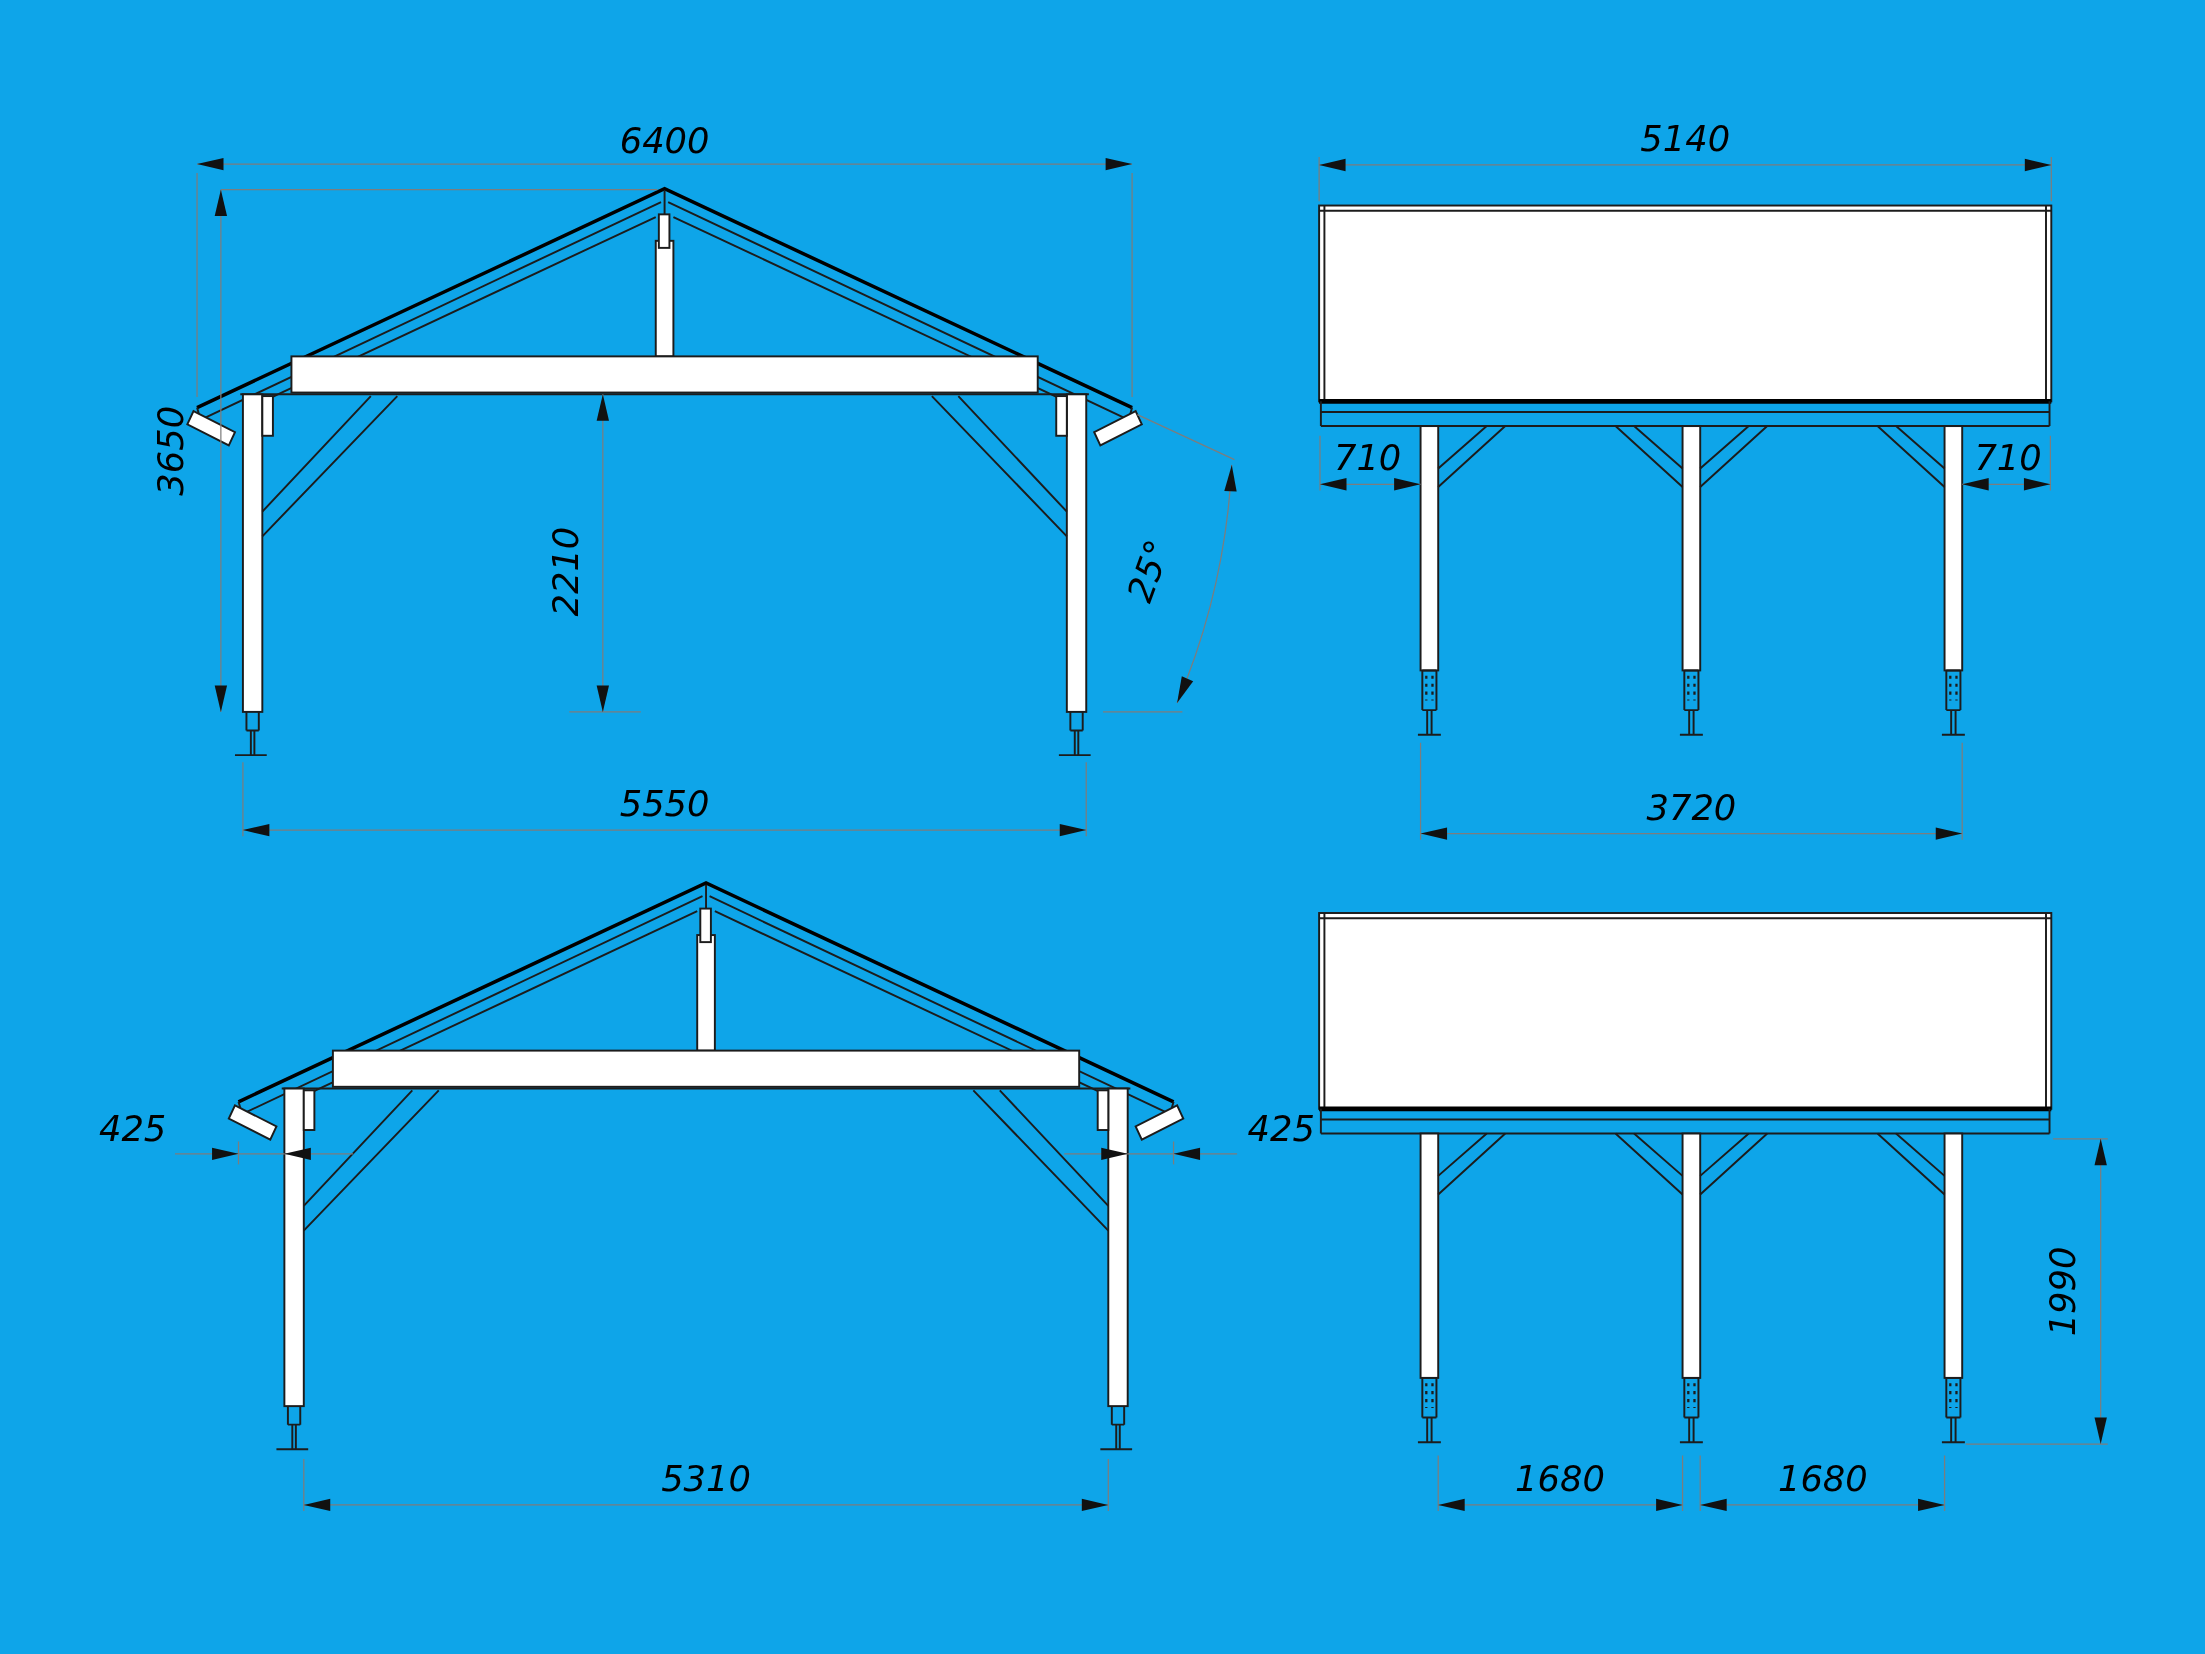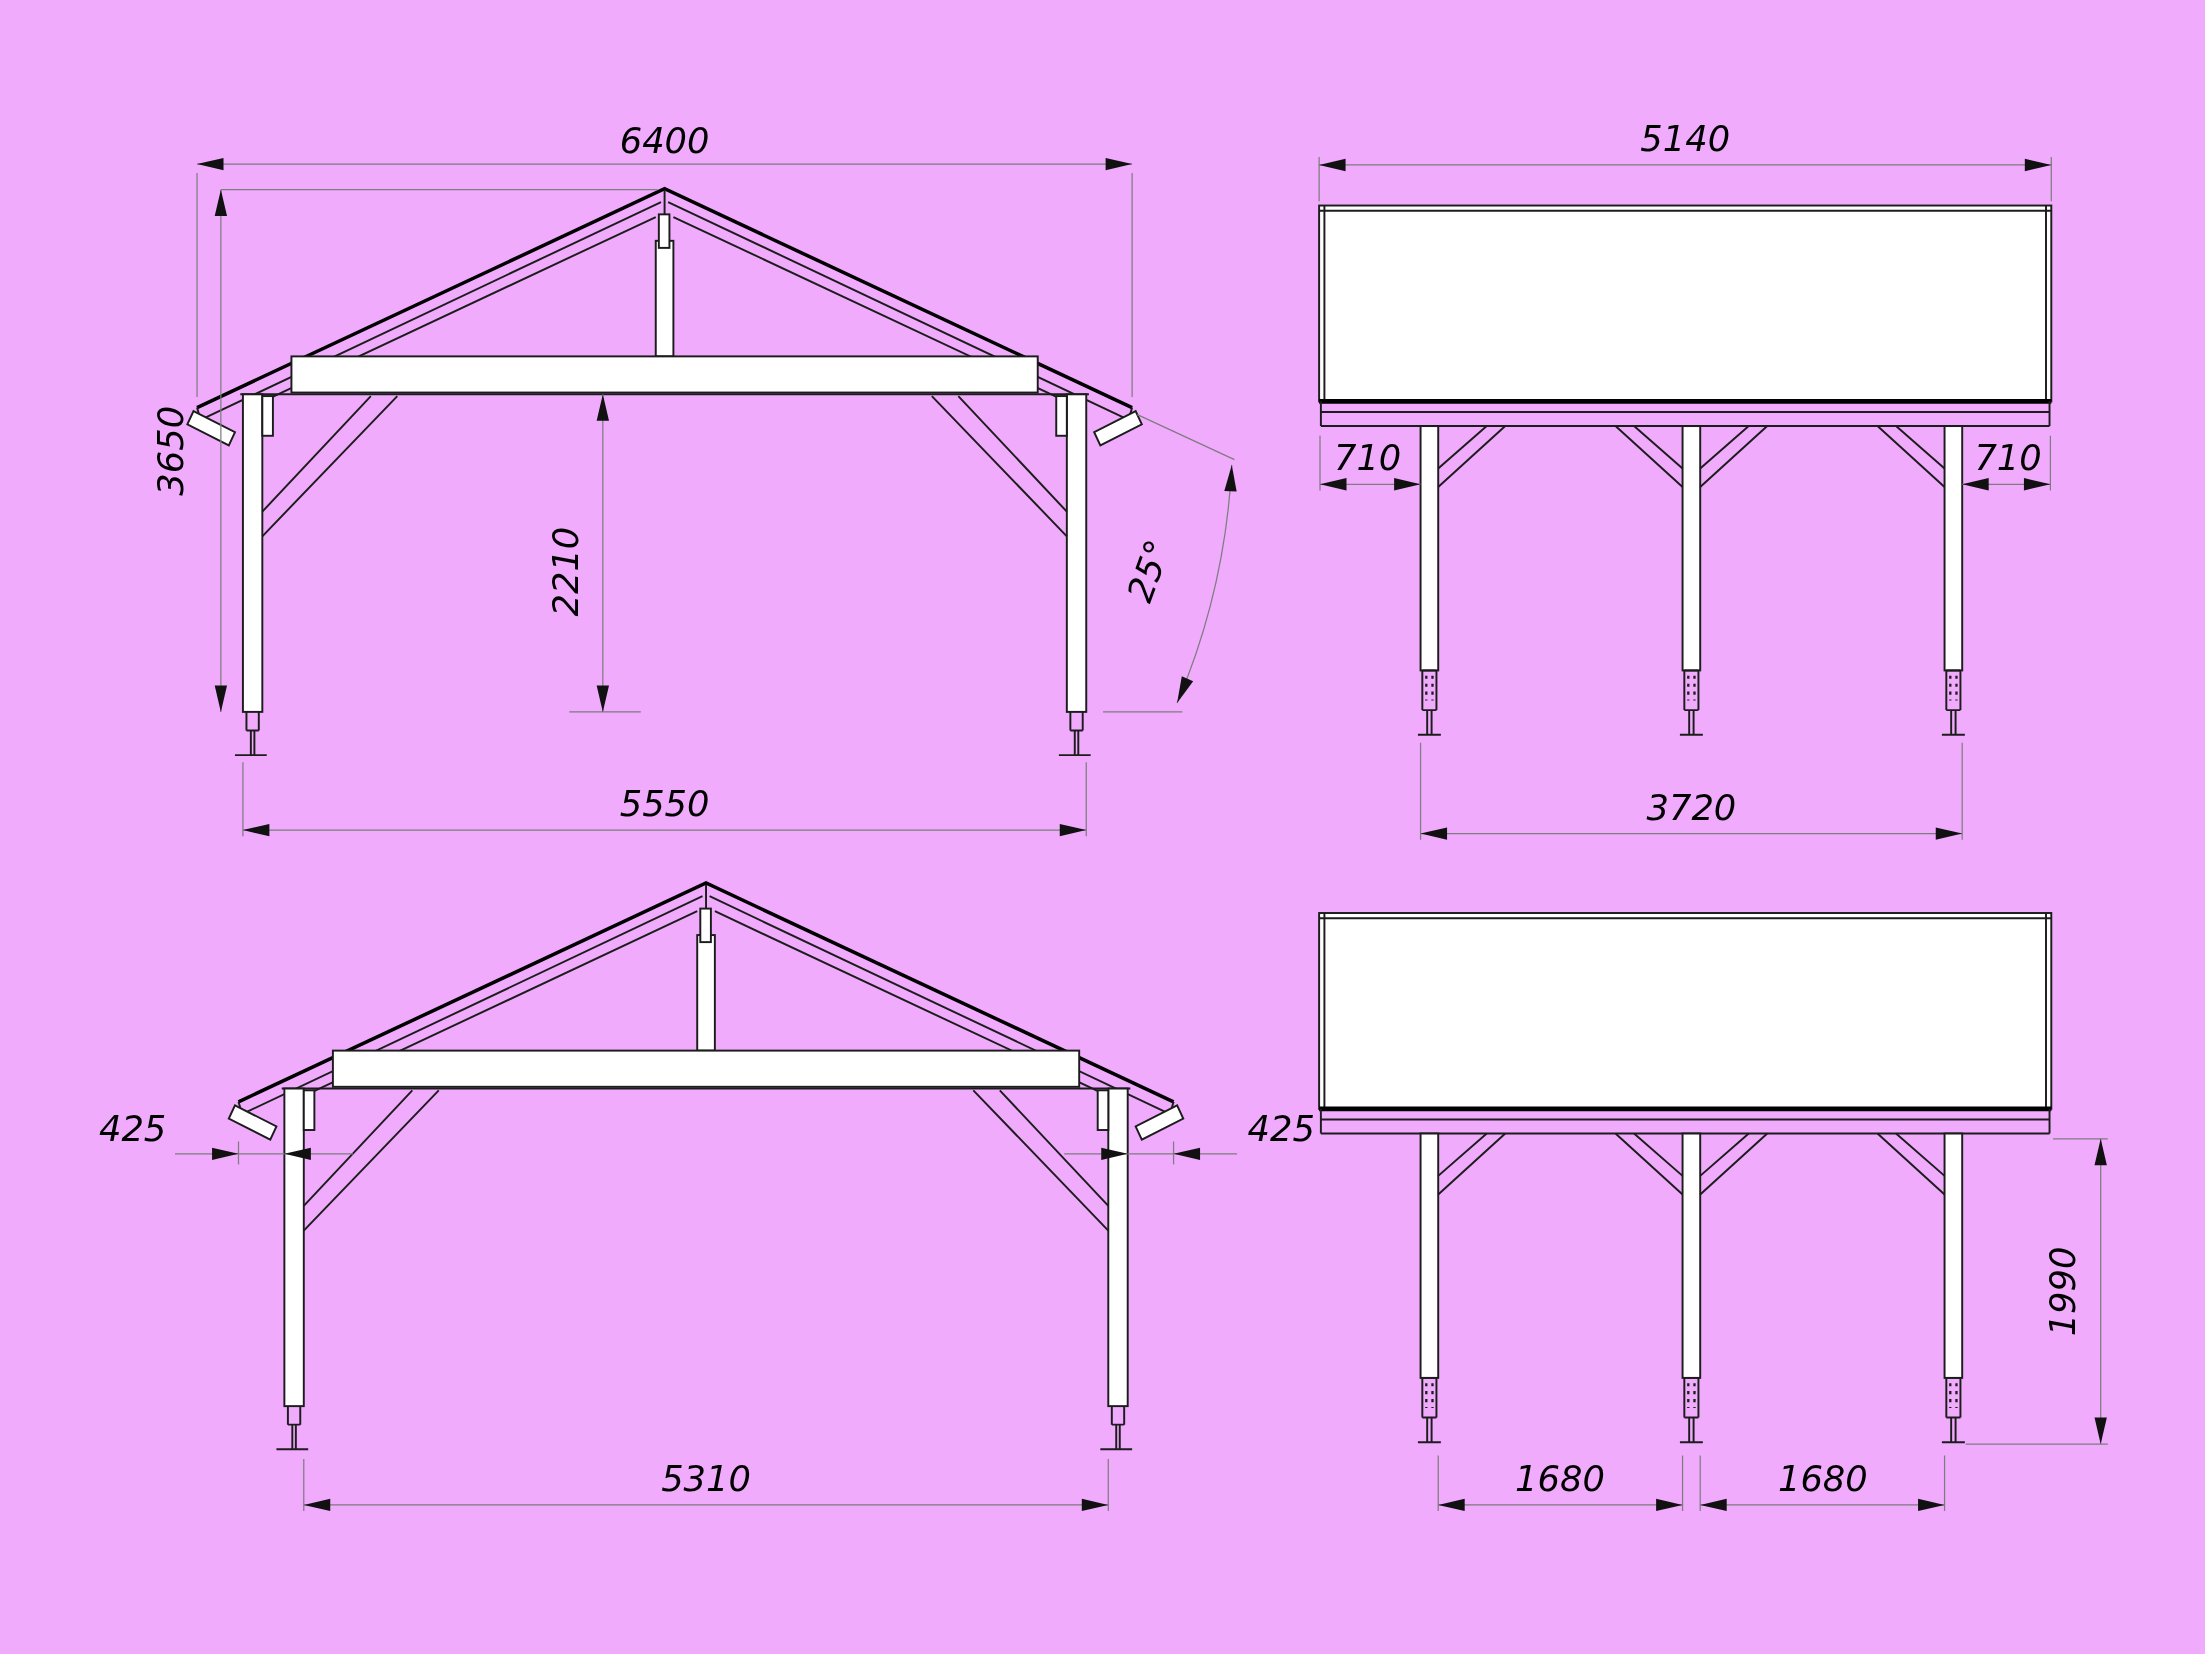--- a/index.html
+++ b/index.html
@@ -1,16 +1,16 @@
 <!DOCTYPE html>
 <html style="font-size:14px"><head>
 <meta charset="utf-8">
 <style>
   html,body { margin:0; padding:0; background:#ffffff; }
-  .canvas-wrap { width:2206px; height:1654px; background:#f0abfc; }
+  .canvas-wrap { width:2206px; height:1654px; background:#0ea5e9; }
   svg { display:block; }
   
   .s   { stroke:#1c1c1c; stroke-width:2.2; fill:none; }
   .sb  { stroke:#000000; stroke-width:4;   fill:none; }
   .sb2 { stroke:#000000; stroke-width:5.5; fill:none; }
   .sf  { stroke:#1c1c1c; stroke-width:2.2; fill:#ffffff; }
   .dots{ stroke:#1c1c1c; stroke-width:2.6; stroke-dasharray:3.5 5.5; fill:none; }
   
   .dim { stroke:#7d7d7d; stroke-width:1.4; fill:none; }
   .dt  { font-family:"DejaVu Sans", sans-serif; font-style:italic; font-size:40px;

